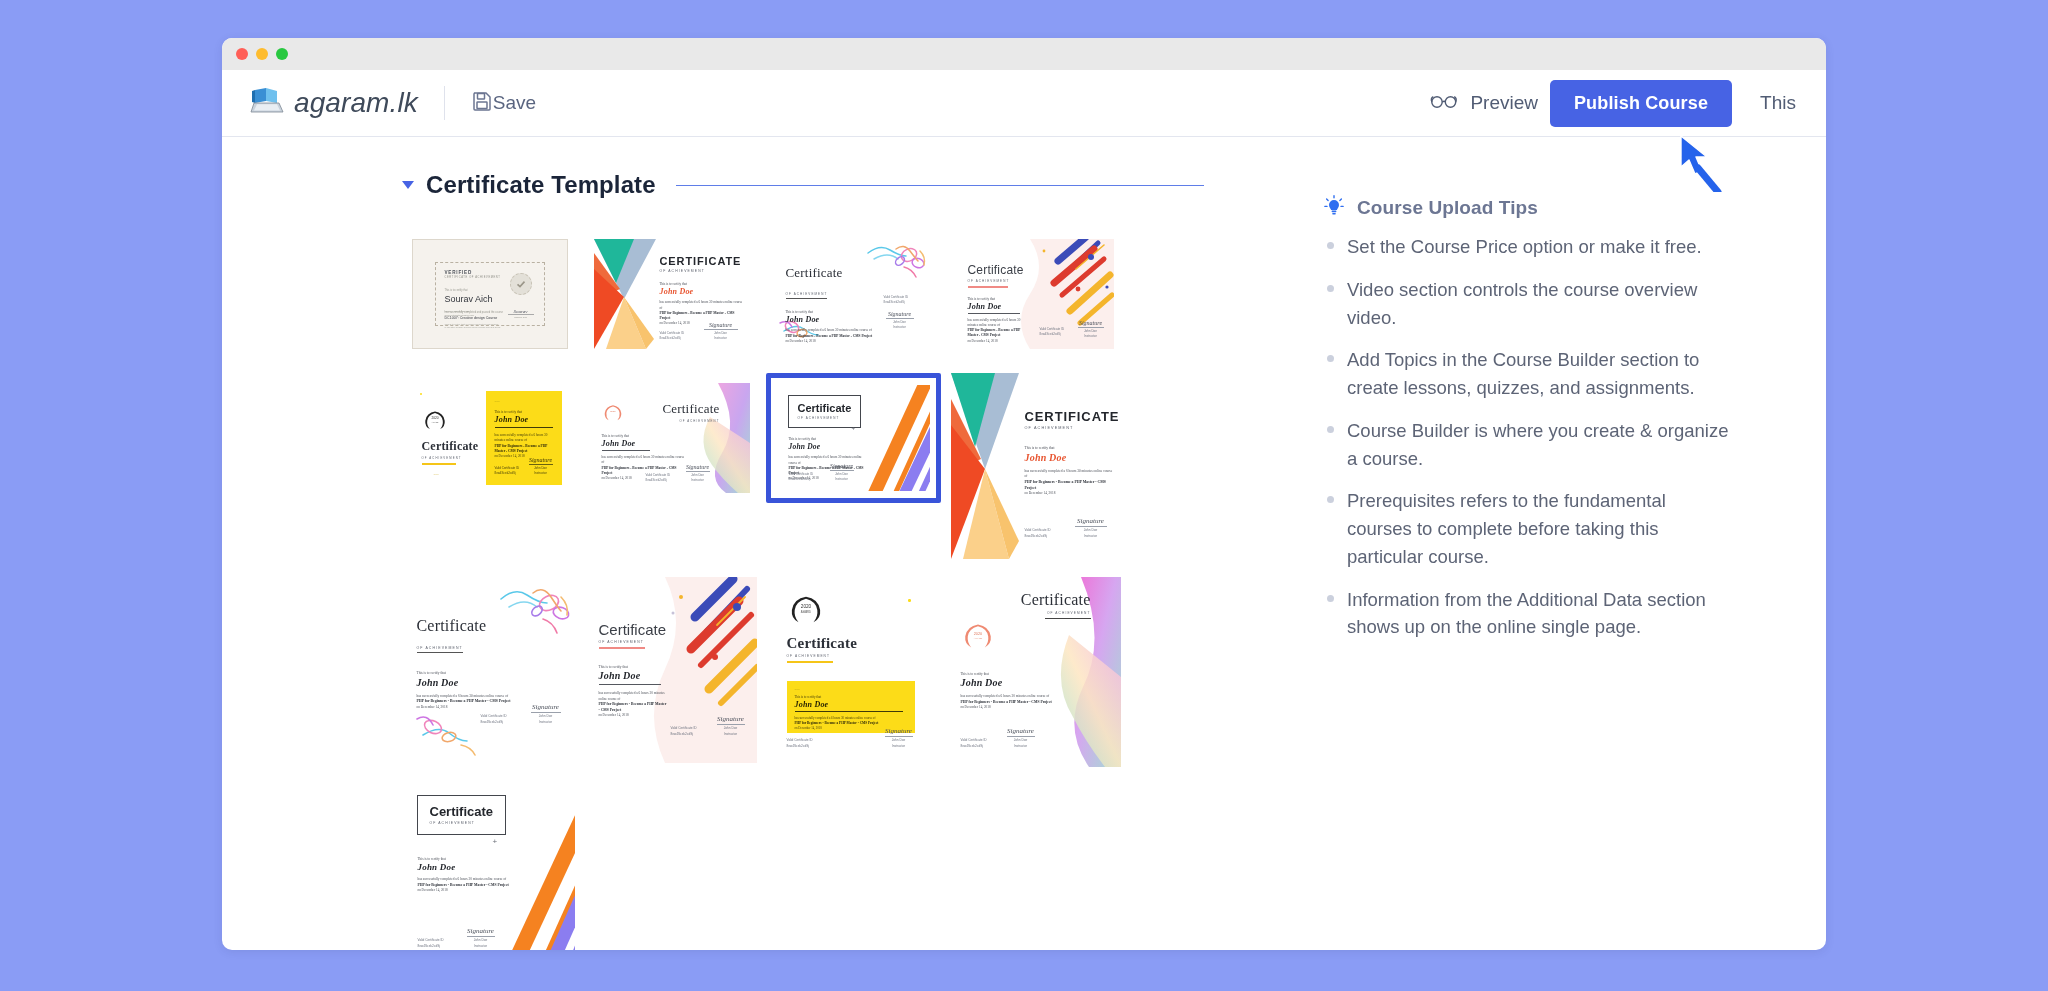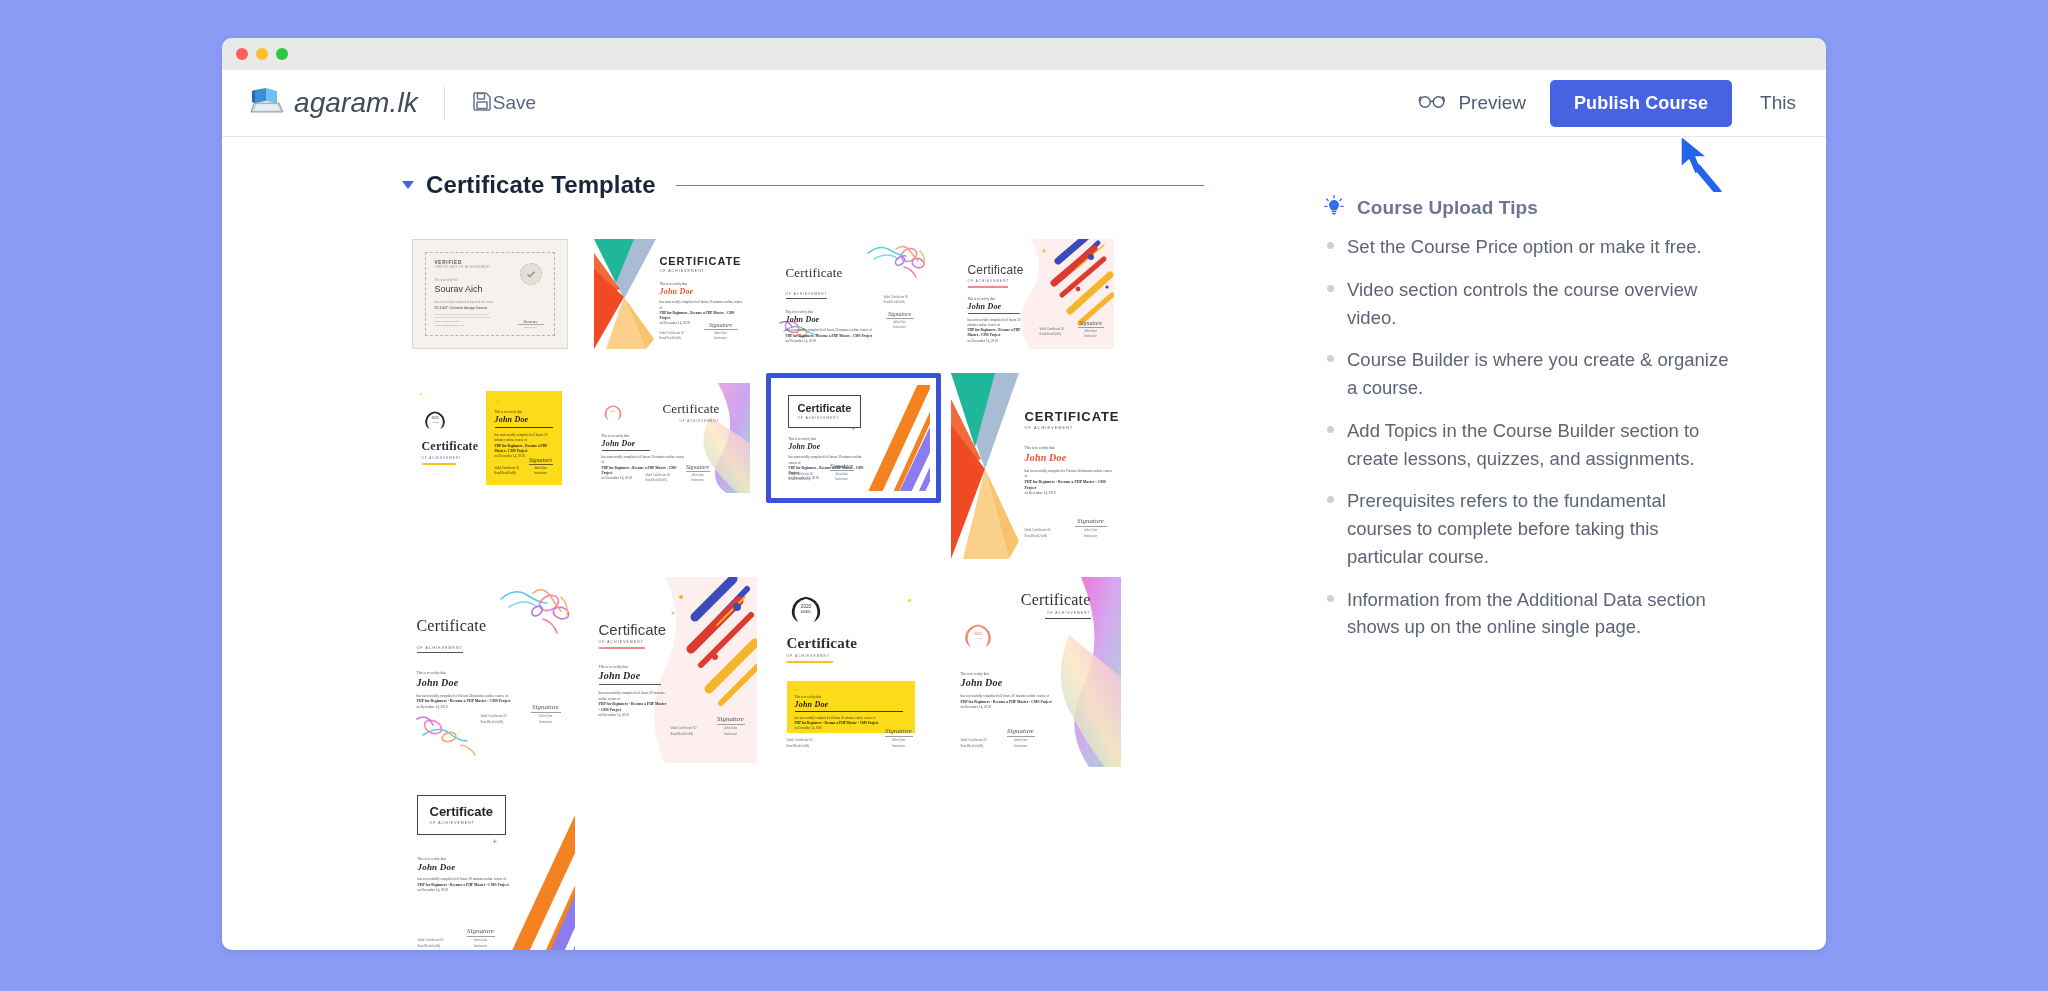--- a/index.html
+++ b/index.html
@@ -49,21 +49,21 @@
     margin: 0 26px;
   }
   .save-btn {
     display: flex; align-items: center; 
     color: #5a6580; font-size: 19px; cursor: pointer;
   }
   .spacer { flex: 1; }
   .preview-btn {
     display: flex; align-items: center; gap: 11px;
     color: #515c74; font-size: 19px; cursor: pointer;
-    margin-right: 24px;
+    margin-right: 12px;
   }
   .publish-btn {
     background: #4763e4; color: #fff;
     font-size: 18px; font-weight: bold;
     padding: 13px 24px; border-radius: 5px;
     border: none; cursor: pointer;
     letter-spacing: .15px;
   }
   .exit-btn {
     color: #515c74; font-size: 19px; cursor: pointer;
@@ -254,21 +254,21 @@
     <div class="main-col">
       <div class="section-head">
         <span class="caret"></span>
         <span class="section-title">Certificate Template</span>
         <span class="section-rule"></span>
       </div>
 
       <div class="tpl-grid">
 
         <div class="tpl-cell">
-          <div class="cert land" style="background:#f5f2ed;border:1px solid #ddd7cc;padding:12px;">
+          <div class="cert land" style="background:#f5f2ed;border:1px solid #ddd7cc;padding:22px;">
             <div style="border:1.4px dashed #b9b1a2;height:100%;padding:7px 9px;position:relative;">
               <div style="font-size:4.6px;font-weight:bold;color:#4c5059;letter-spacing:.8px;">VERIFIED</div>
               <div style="font-size:2.6px;color:#8d8madd;letter-spacing:.6px;color:#8d8d85;margin-top:1px;">CERTIFICATE OF ACHIEVEMENT</div>
               <div style="font-size:2.6px;color:#9a9a92;margin-top:10px;">This is to certify that</div>
               <div style="font-size:9px;color:#33363d;margin-top:2px;">Sourav Aich</div>
               <div style="font-size:2.6px;color:#9a9a92;margin-top:7px;">has successfully completed and passed the course</div>
               <div style="font-size:3.6px;color:#3a3d44;margin-top:2px;">DC1007: Creative design Course</div>
               <div style="font-size:2.3px;color:#a5a59d;margin-top:3px;line-height:1.5;">This is to certify that a person completed and passed<br>in Creative design Course online course from DC 2018</div>
               <div style="position:absolute;left:9px;bottom:7px;font-size:2.4px;color:#9a9a92;line-height:1.6;">VERIFY CERTIFICATE<br>www.certificatecourses.com</div>
               <div style="position:absolute;right:10px;bottom:7px;text-align:center;">
@@ -734,25 +734,25 @@
       <div class="tip">
         <span class="tip-dot"></span>
         <span class="tip-text">Set the Course Price option or make it free.</span>
       </div>
       <div class="tip">
         <span class="tip-dot"></span>
         <span class="tip-text">Video section controls the course overview video.</span>
       </div>
       <div class="tip">
         <span class="tip-dot"></span>
-        <span class="tip-text">Course Builder is where you create &amp; organize a course.</span>
+        <span class="tip-text">Add Topics in the Course Builder section to create lessons, quizzes, and assignments.</span>
       </div>
       <div class="tip">
         <span class="tip-dot"></span>
-        <span class="tip-text">Add Topics in the Course Builder section to create lessons, quizzes, and assignments.</span>
+        <span class="tip-text">Course Builder is where you create &amp; organize a course.</span>
       </div>
       <div class="tip">
         <span class="tip-dot"></span>
         <span class="tip-text">Prerequisites refers to the fundamental courses to complete before taking this particular course.</span>
       </div>
       <div class="tip">
         <span class="tip-dot"></span>
         <span class="tip-text">Information from the Additional Data section shows up on the online single page.</span>
       </div>
     </div>

